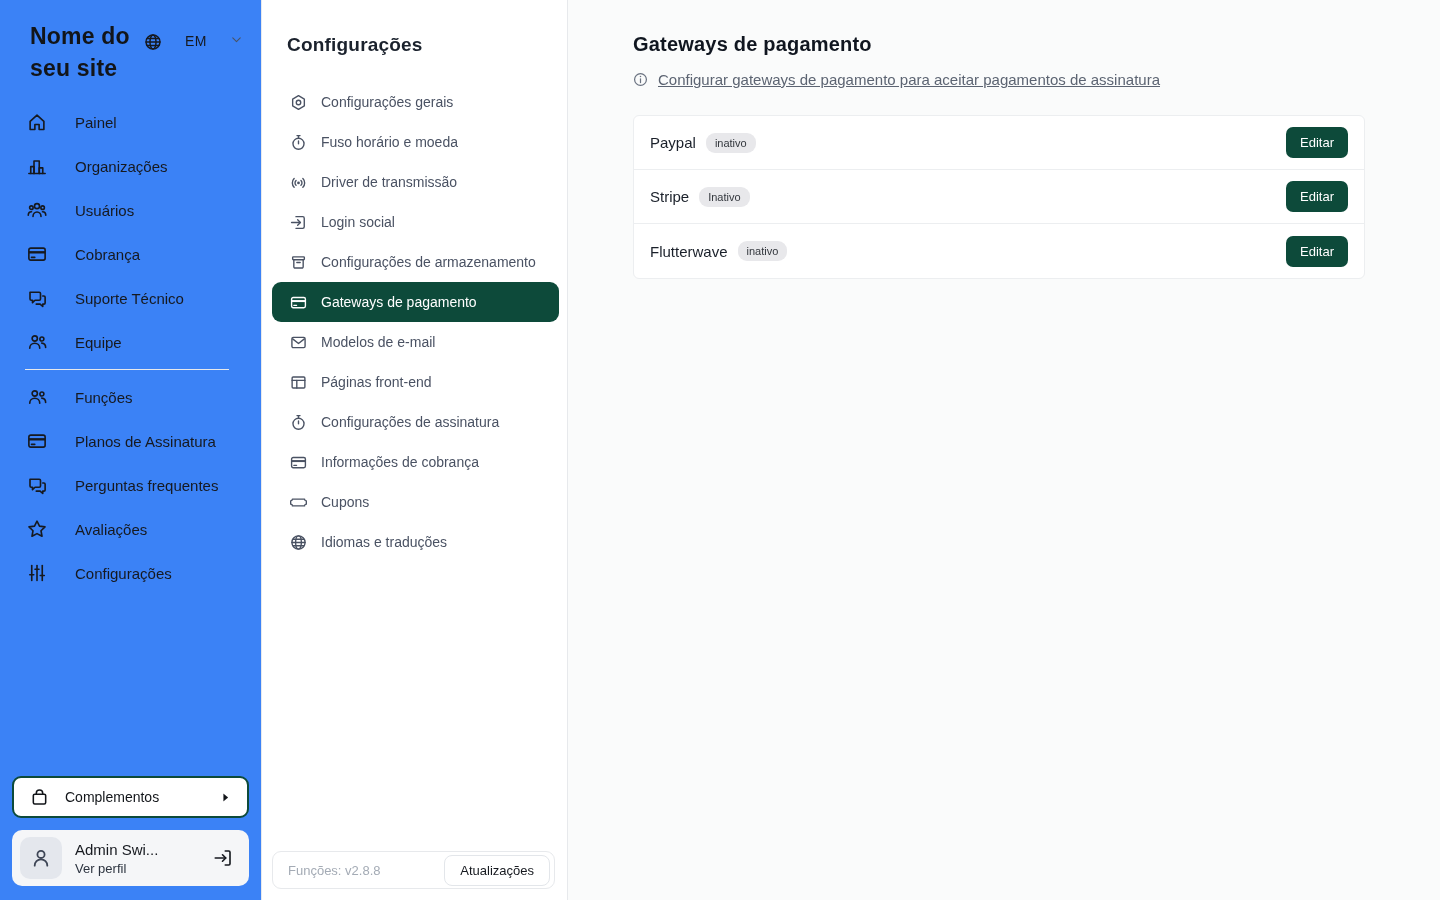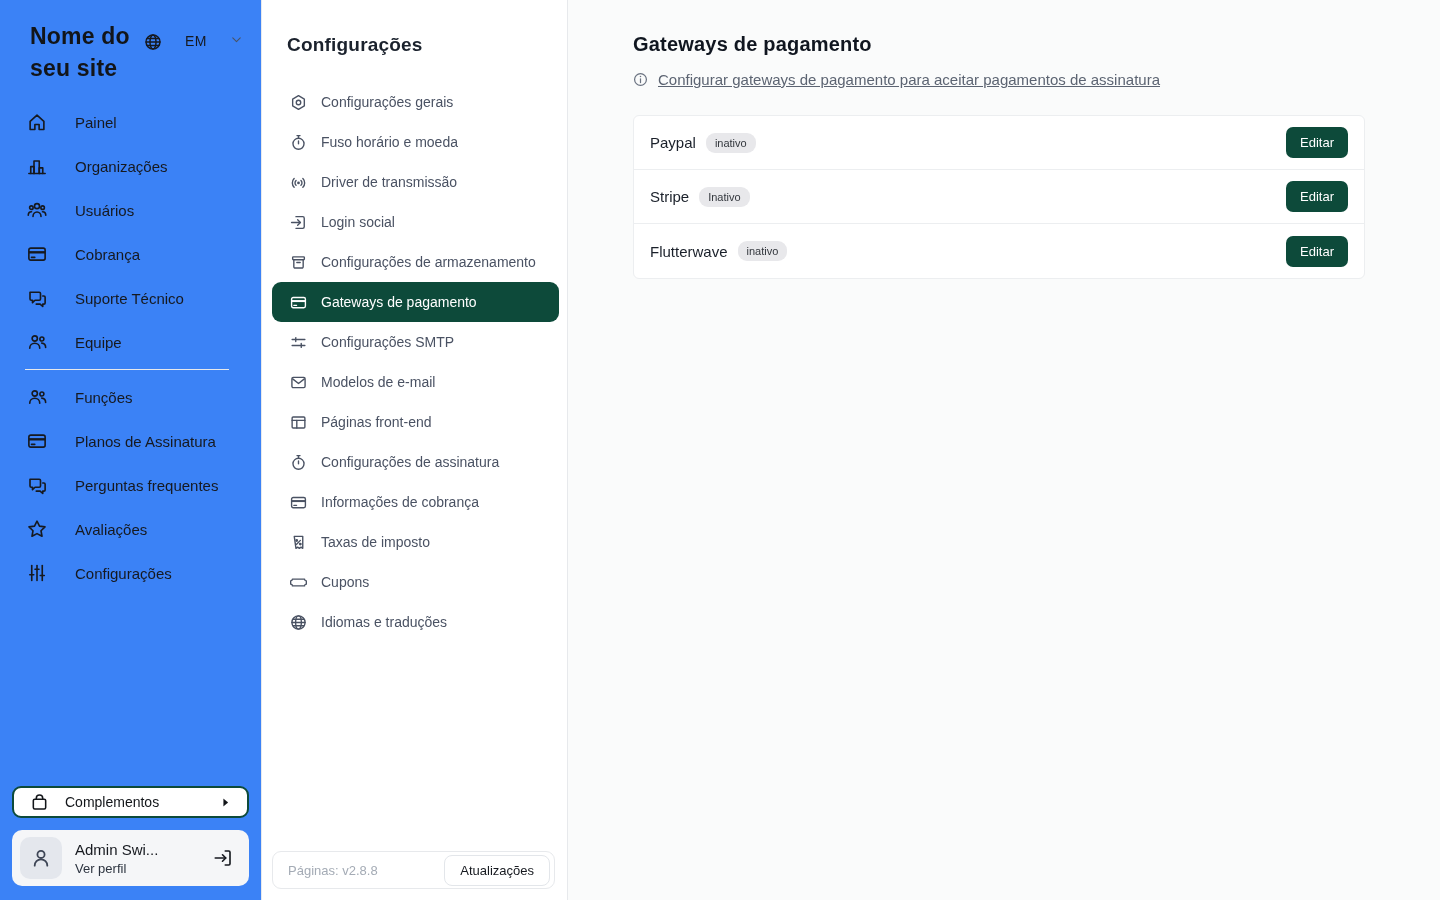--- a/index.html
+++ b/index.html
@@ -29,21 +29,21 @@
 
   .main-nav { margin-top:16px; }
   .nav-item { display:flex; align-items:center; gap:28px; height:44px; padding-left:27px; cursor:pointer; color:#16191f; }
   .nav-item .icon { width:20px; height:20px; stroke-width:1.3; }
   .nav-item .lbl { font-size:15px; }
   .nav-divider { border-top:1px solid #e7e9ec; margin:5px 32px 5px 25px; }
 
   .sidebar-spacer { flex:1; }
 
   .addons-btn {
-    margin:0 12px 12px 12px; height:32px; flex:none;
+    margin:0 12px 12px 12px; height:42px; flex:none;
     border:2px solid #0d4a3a; border-radius:9px; background:#fff;
     display:flex; align-items:center; gap:16px; padding:0 16px;
     font-family:inherit; font-size:14px; color:#121519; cursor:pointer;
   }
   .addons-btn .bag { width:19px; height:19px; }
   .addons-btn .caret { width:11px; height:11px; margin-left:auto; }
 
   .profile-card {
     margin:0 12px 14px 12px; height:56px; flex:none;
     background:#f5f6f8; border-radius:10px;
@@ -341,31 +341,20 @@
             <rect x="1.5" y="3.3" width="13" height="9.6" rx="1.5"></rect>
             <rect x="1.5" y="5.7" width="13" height="1.9" fill="currentColor" stroke="none"></rect>
             <path d="M3.6 10.7h2.6"></path>
           </svg>
         </span>
       <span>Gateways de pagamento</span>
     </div>
     <div class="s-item">
       <span class="icon">
           <svg viewBox="0 0 16 16">
-            <path d="M2 5.2h12"></path>
-            <path d="M2 10.8h12"></path>
-            <path d="M5.4 3.4v3.6"></path>
-            <path d="M10.6 9v3.6"></path>
-          </svg>
-        </span>
-      <span>Configurações SMTP</span>
-    </div>
-    <div class="s-item">
-      <span class="icon">
-          <svg viewBox="0 0 16 16">
             <rect x="1.8" y="3.2" width="12.4" height="9.6" rx="1.2"></rect>
             <path d="M2.5 4.6 8 8.9l5.5-4.3"></path>
           </svg>
         </span>
       <span>Modelos de e-mail</span>
     </div>
     <div class="s-item">
       <span class="icon">
           <svg viewBox="0 0 16 16">
             <rect x="2" y="2.8" width="12" height="10.4" rx="1"></rect>
@@ -388,31 +377,20 @@
     </div>
     <div class="s-item">
       <span class="icon">
           <svg viewBox="0 0 16 16">
             <rect x="1.5" y="3.3" width="13" height="9.6" rx="1.5"></rect>
             <rect x="1.5" y="5.7" width="13" height="1.9" fill="currentColor" stroke="none"></rect>
             <path d="M3.6 10.7h2.6"></path>
           </svg>
         </span>
       <span>Informações de cobrança</span>
-    </div>
-    <div class="s-item">
-      <span class="icon">
-          <svg viewBox="0 0 16 16">
-            <path d="M4 2.2h8v11.3l-1.6-1.1-1.6 1.1-1.6-1.1-1.6 1.1z"></path>
-            <path d="M6.2 9.6l3.6-3.6"></path>
-            <circle cx="6.3" cy="6.1" r="0.7"></circle>
-            <circle cx="9.7" cy="9.5" r="0.7"></circle>
-          </svg>
-        </span>
-      <span>Taxas de imposto</span>
     </div>
     <div class="s-item">
       <span class="icon">
           <svg viewBox="0 0 16 16">
             <path d="M2.3 4.8h11.4a1.7 1.7 0 0 0 1.7 1.7v3a1.7 1.7 0 0 0-1.7 1.7H2.3A1.7 1.7 0 0 0 .6 9.5v-3a1.7 1.7 0 0 0 1.7-1.7z"></path>
           </svg>
         </span>
       <span>Cupons</span>
     </div>
     <div class="s-item">
@@ -425,21 +403,21 @@
             <path d="M2.7 11.1h10.6"></path>
           </svg>
         </span>
       <span>Idiomas e traduções</span>
     </div>
   </nav>
 
   <div class="sidebar-spacer"></div>
 
   <div class="version-bar">
-    <span class="version-text">Páginas: v2.8.8</span>
+    <span class="version-text">Funções: v2.8.8</span>
     <button class="updates-btn">Atualizações</button>
   </div>
 </aside>
 
 <main class="main">
   <h1 class="page-title">Gateways de pagamento</h1>
   <div class="page-subtitle">
     <span class="icon">
         <svg viewBox="0 0 16 16">
           <circle cx="8" cy="8" r="6.3"></circle>

